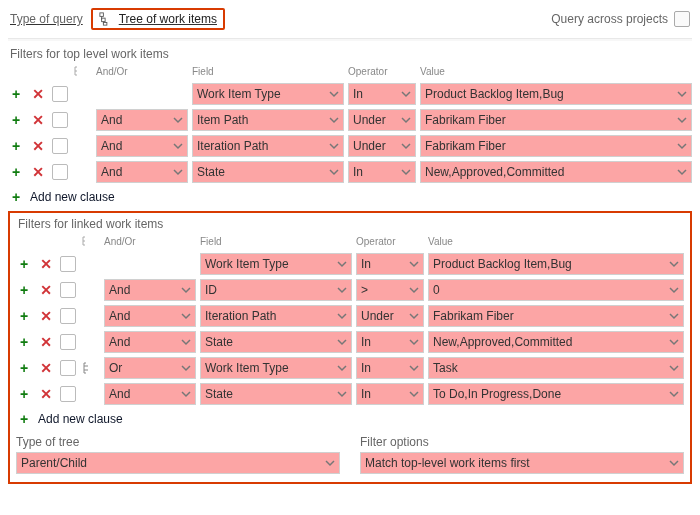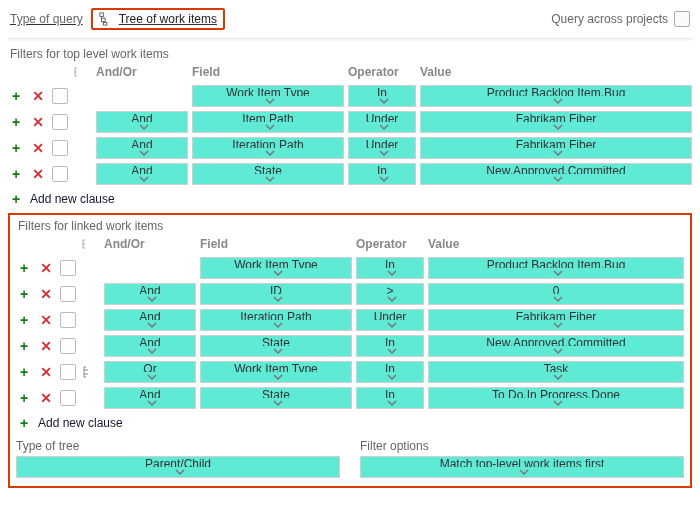--- a/index.html
+++ b/index.html
@@ -54,21 +54,21 @@
   .section-group-icon { width:12px; height:12px; display:inline-block; vertical-align:middle; margin-right:2px; }
   .section-group-icon svg { width:12px; height:12px; stroke:#aaa; fill:none; }
 
   .grid-head, .row {
     display:grid;
     grid-template-columns: 18px 18px 18px 18px 92px 152px 68px auto;
     gap:4px;
     align-items:center;
     padding:2px 0;
   }
-  .grid-head { color:var(--subtle); font-size:12px; margin-bottom:2px;font-weight:bold; }
+  .grid-head { color:var(--subtle); font-size:10px; margin-bottom:2px; }
 
   .plus-btn, .del-btn {
     width:16px; height:16px;
     display:flex; align-items:center; justify-content:center;
     font-weight:bold; font-size:14px;
   }
   .plus-btn { color: var(--green); }
   .del-btn { color: var(--red); }
 
   .row-chk {
@@ -83,23 +83,22 @@
   }
   .tree-icon svg { width:14px; height:14px; stroke:#888; fill:none; }
   .tree-icon.faded { opacity:0; }
 
   .combo {
     border:1px solid var(--border);
     height:20px;
     display:flex; align-items:center;
     padding:0 4px;
     position:relative;
-    background:#5eead4;
+    background:#fca5a5;
     min-width:0;
-    flex-direction:column;
   }
   .combo .label {
     flex:1 1 auto;
     white-space:nowrap;
     overflow:hidden;
     text-overflow:ellipsis;
   }
   .combo .chev {
     flex:0 0 auto;
     margin-left:4px;

